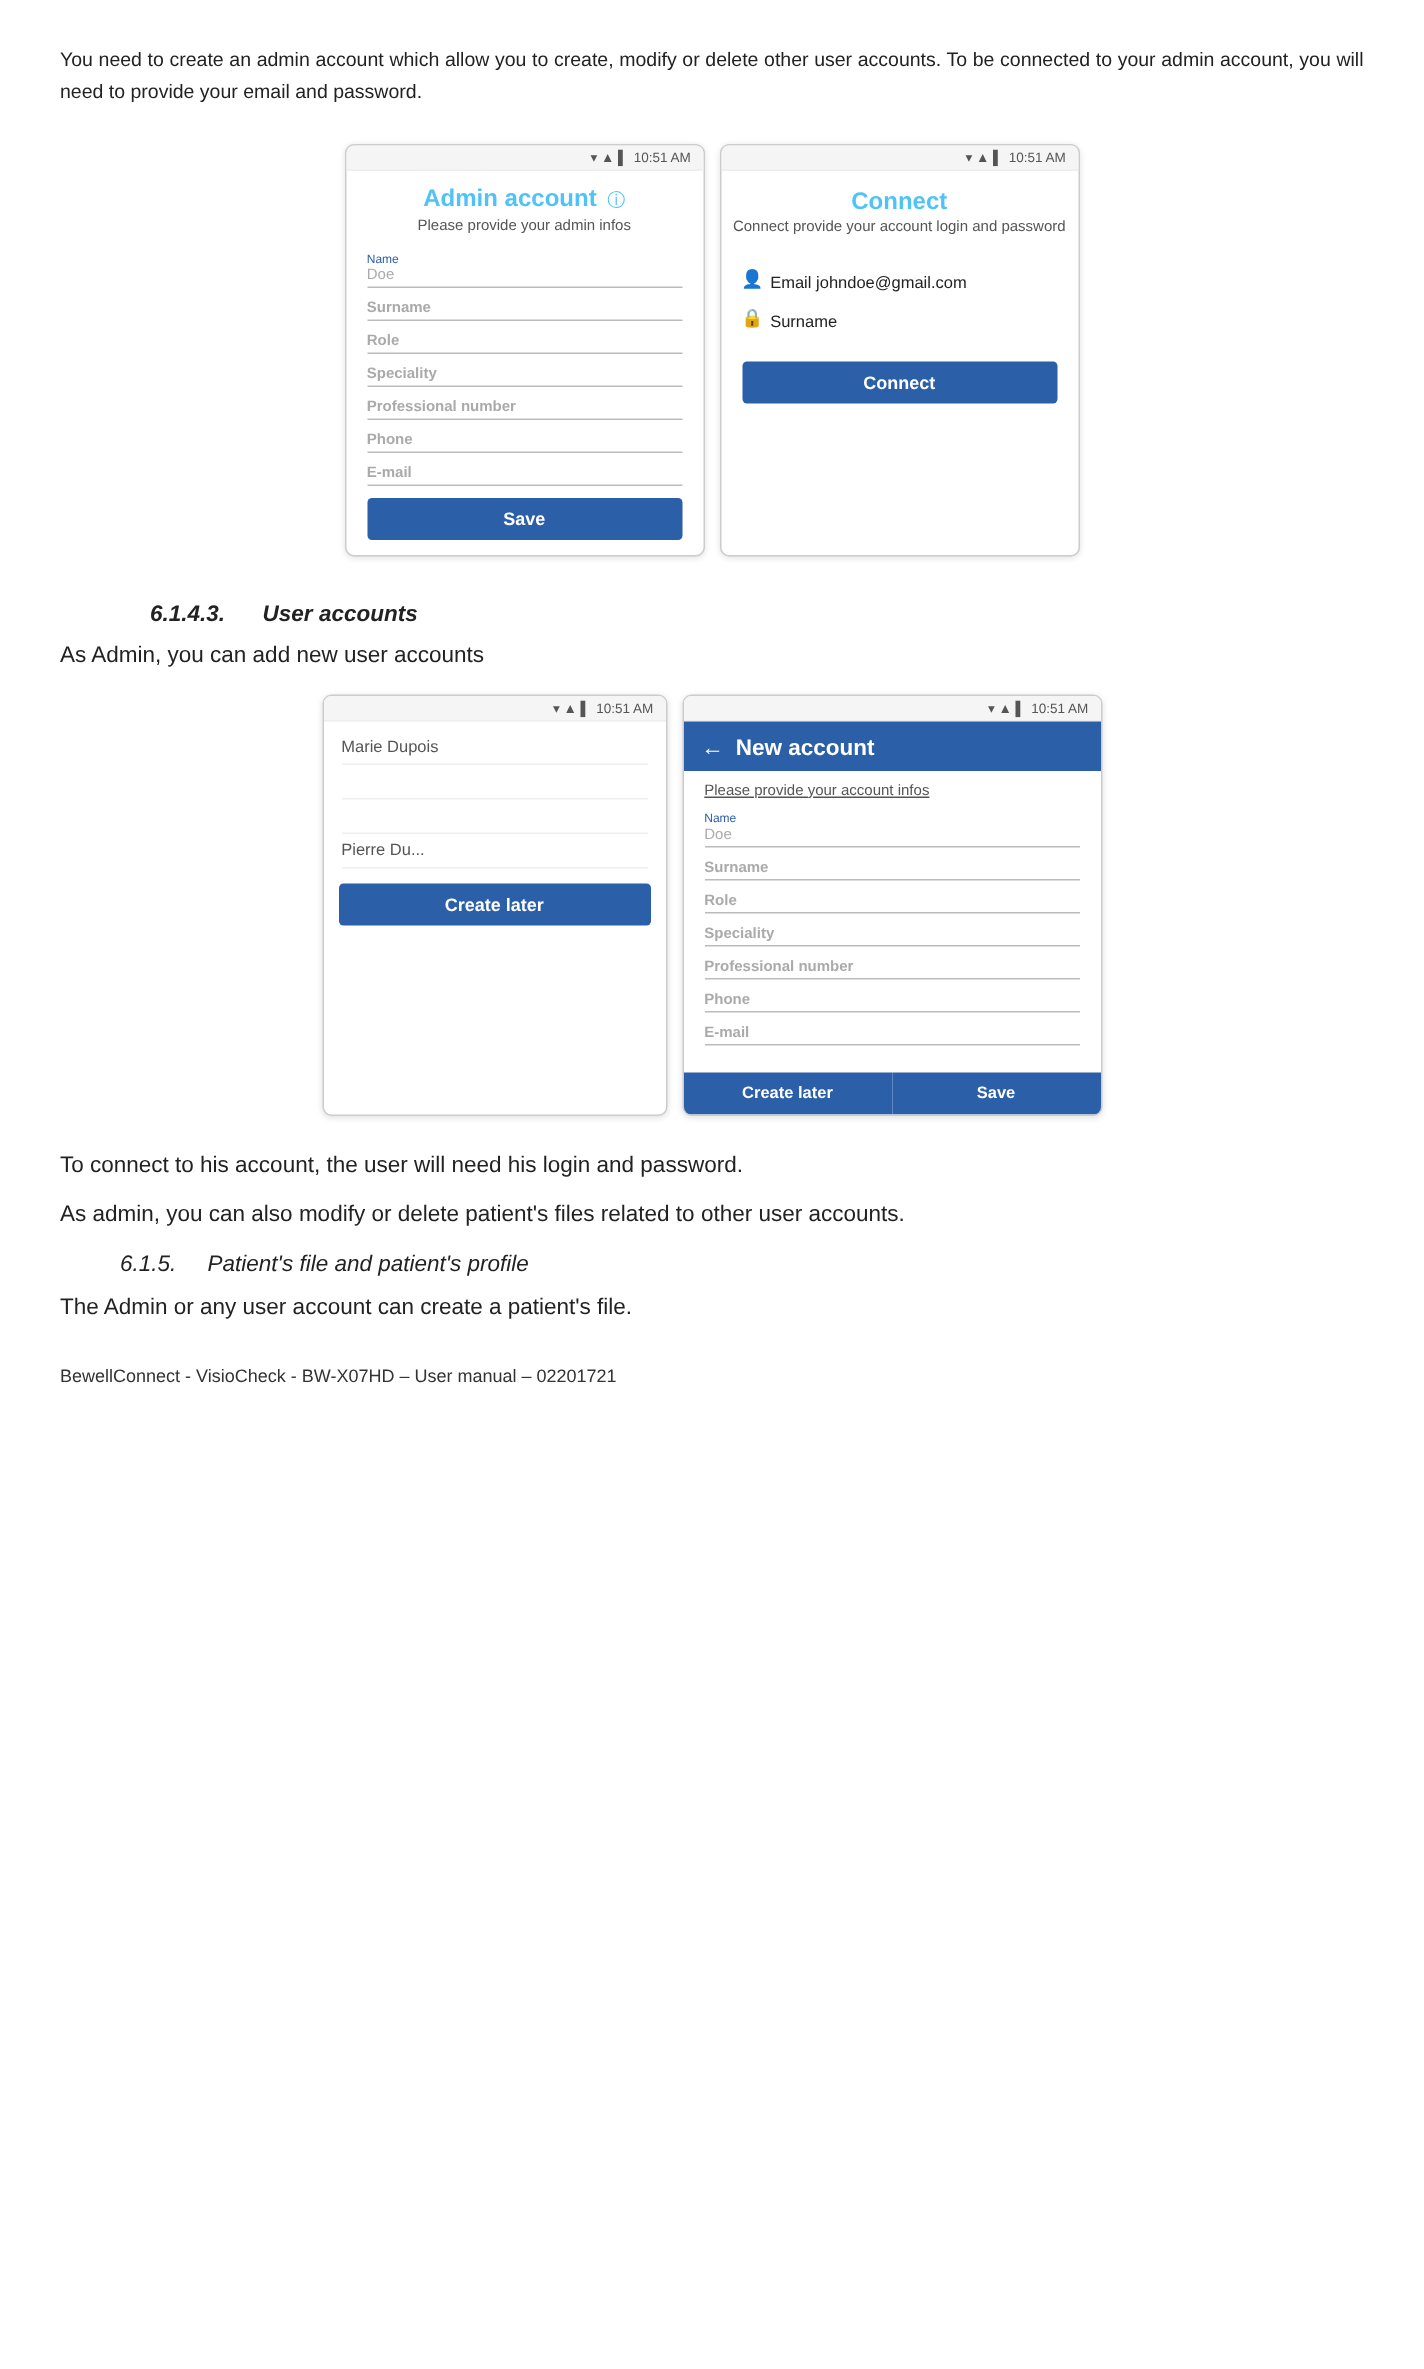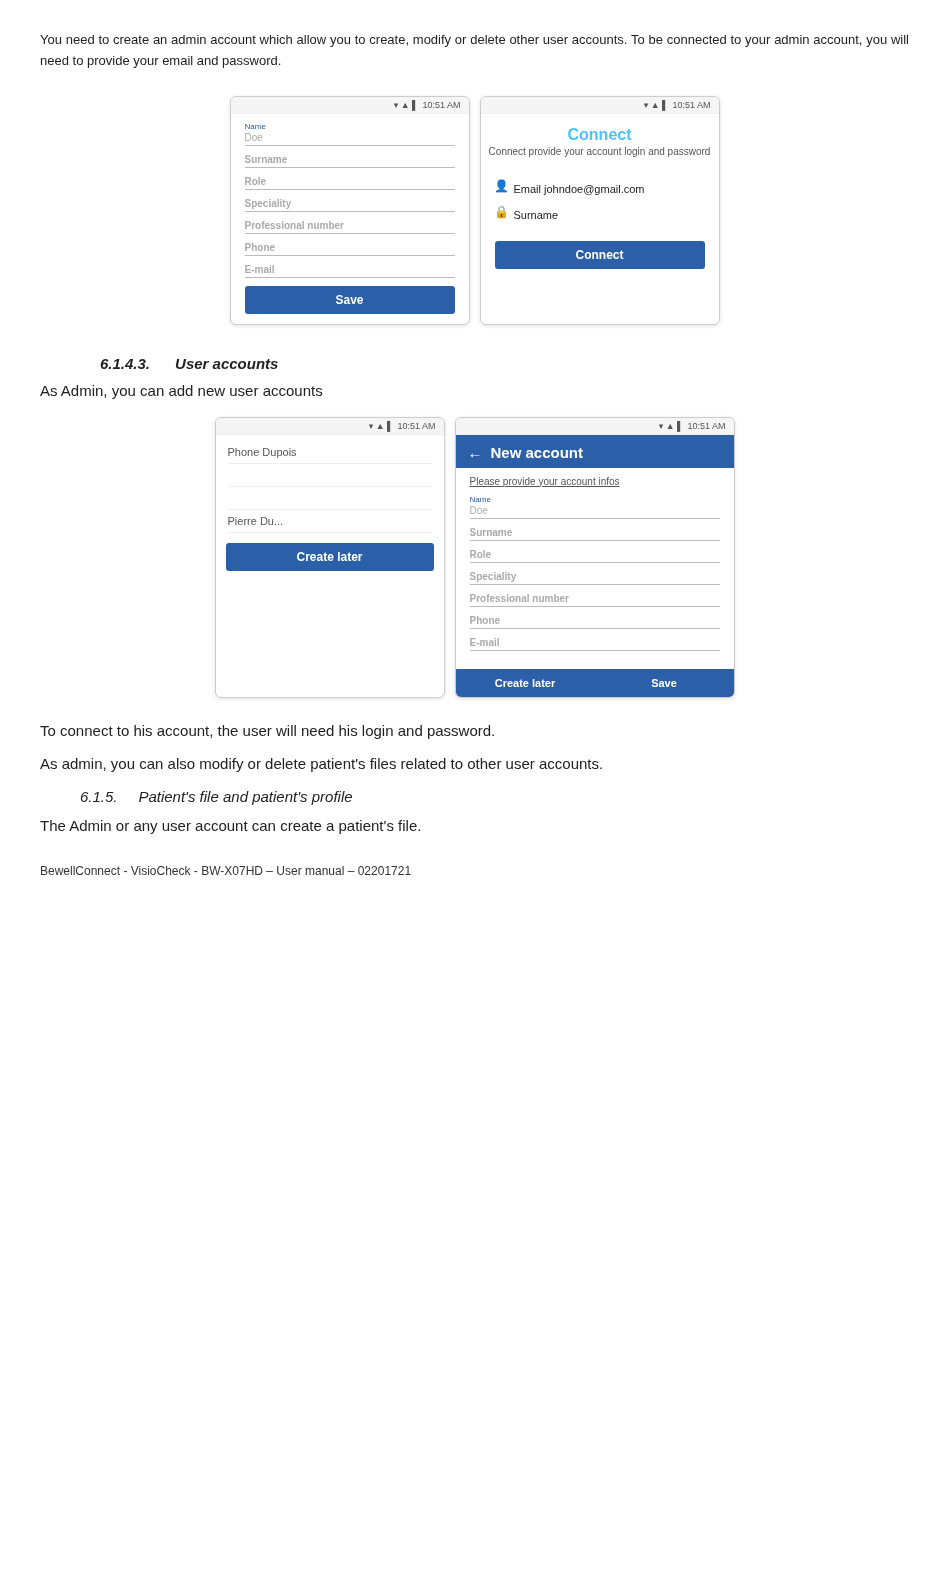--- a/index.html
+++ b/index.html
@@ -262,20 +262,25 @@
 
 <p class="intro-text">You need to create an admin account which allow you to create, modify or delete other user accounts. To be connected to your admin account, you will need to provide your email and password.</p>
 
 <div class="screenshots-row">
 
   <div class="phone-screen">
     <div class="status-bar">
       <span>▾ ▲ ▌</span>
       <span>10:51 AM</span>
     </div>
+    <div style="text-align:center; padding: 10px 8px 4px 8px;">
+      <span style="font-size:16px; font-weight:bold; color:#4fc3f7;">Admin account</span>
+      <span style="color:#4fc3f7; font-size:12px; margin-left:4px;">ⓘ</span>
+      <div style="font-size:10px; color:#555; margin-top:3px;">Please provide your admin infos</div>
+    </div>
     <div class="screen-body">
       <div class="form-field">
         <span class="field-label">Name</span>
         <span class="field-value">Doe</span>
       </div>
       <div class="form-field">
         <span class="field-placeholder">Surname</span>
       </div>
       <div class="form-field">
         <span class="field-placeholder">Role</span>
@@ -335,21 +340,21 @@
 <p class="as-admin-text">As Admin, you can add new user accounts</p>
 
 <div class="screenshots-row2">
 
   <div class="phone-screen2">
     <div class="status-bar">
       <span>▾ ▲ ▌</span>
       <span>10:51 AM</span>
     </div>
     <div class="accounts-list">
-      <div class="account-item">Phone Dupois</div>
+      <div class="account-item">Marie Dupois</div>
       <div class="account-item">&nbsp;</div>
       <div class="account-item">&nbsp;</div>
       <div class="account-item">Pierre Du...</div>
     </div>
     <div style="padding: 0 10px 0 10px;">
       <button class="btn-blue">Create later</button>
     </div>
   </div>
 
   <div class="phone-screen2 new-account-screen">

